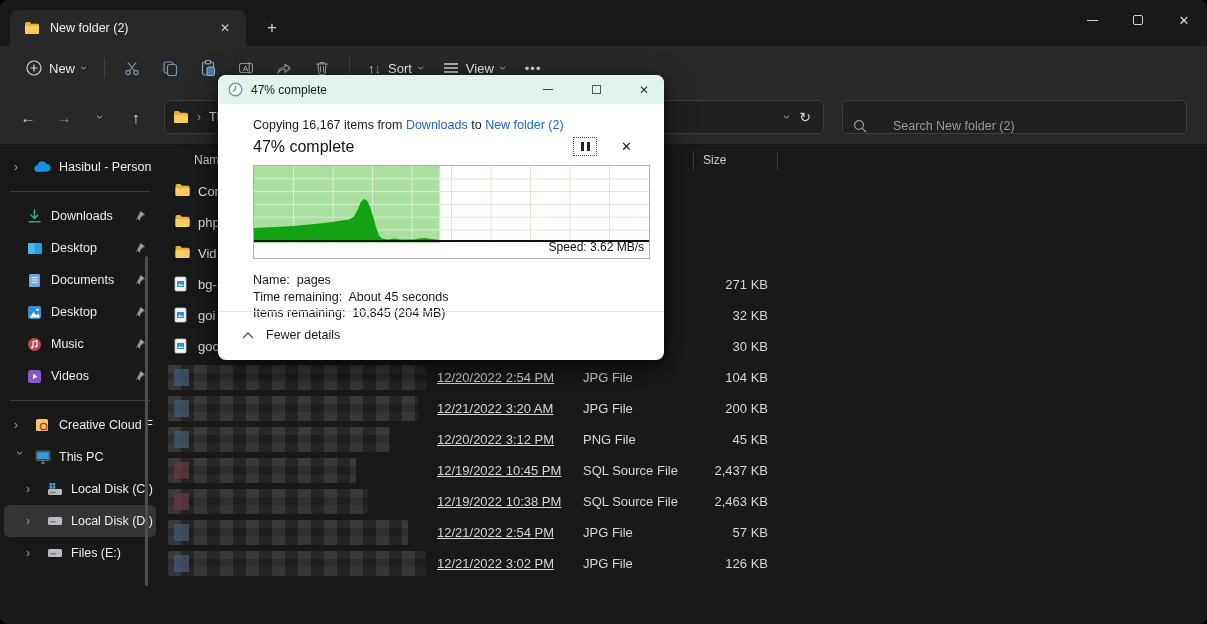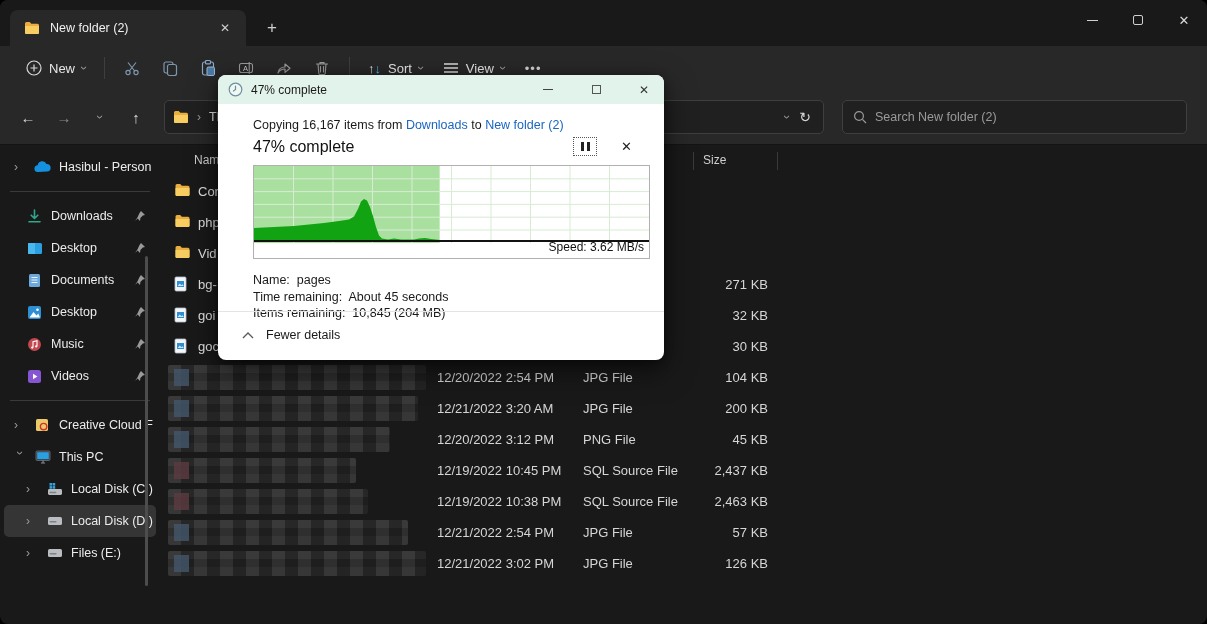--- a/index.html
+++ b/index.html
@@ -29,21 +29,21 @@
   .sort-glyph { font-size:13px; color:#e6e6e6; }
   .sort-glyph b { color:#4cc2ff; font-weight:normal; }
 
   
   .addressrow { position:absolute; left:0; top:90px; width:100%; height:55px; background:#282828; display:flex; align-items:center; padding:0 12px; gap:4px; border-bottom:1px solid #141414; }
   .navbtn { width:32px; height:32px; display:flex; align-items:center; justify-content:center; color:#d8d8d8; font-size:15px; border-radius:5px; }
   .navbtn.dim { color:#8a8a8a; }
   .breadcrumb-box { height:34px; flex:1; max-width:660px; margin-left:8px; background:#202020; border:1px solid #3f3f3f; border-radius:5px; display:flex; align-items:center; padding:0 8px; gap:8px; }
   .breadcrumb-text { font-size:12.5px; color:#e6e6e6; white-space:nowrap; }
   .bc-right { margin-left:auto; display:flex; align-items:center; gap:10px; padding-right:4px; }
-  .search-box { height:34px; width:345px; margin-left:14px; background:#202020; border:1px solid #3f3f3f; border-radius:5px; display:flex; align-items:center; padding:0 10px; gap:8px; }
+  .search-box { height:34px; width:345px; margin-left:14px; background:#202020; border:1px solid #3f3f3f; border-radius:5px; display:flex; align-items:flex-end; padding:0 10px; gap:26px; }
   .search-box input { background:transparent; border:none; outline:none; color:#e6e6e6; font-size:12.5px; width:100%; font-family:inherit; }
   .search-box input::placeholder { color:#9a9a9a; }
 
   
   .sidebar { position:absolute; left:0; top:146px; width:160px; bottom:28px; background:#191919; overflow:hidden; }
   .srow { display:flex; align-items:center; height:32px; gap:8px; padding-left:10px; border-radius:5px; margin:0 4px; font-size:12.5px; color:#ececec; white-space:nowrap; }
   .srow .exp { width:12px; color:#9a9a9a; font-size:12px; flex:0 0 12px; }
   .srow .sico { width:17px; height:17px; flex:0 0 17px; display:flex; align-items:center; justify-content:center; }
   .srow .pin { margin-left:auto; margin-right:10px; }
   .srow.sel { background:#353535; }
@@ -53,21 +53,21 @@
 
   
   .filearea { position:absolute; left:160px; top:146px; right:0; bottom:28px; }
   .flheader { position:relative; height:30px; color:#cfcfcf; font-size:12px; }
   .flheader .h-name { position:absolute; left:34px; top:7px; }
   .flheader .h-size { position:absolute; left:543px; top:7px; }
   .flheader .hsep { position:absolute; top:6px; width:1px; height:18px; background:#3a3a3a; }
   .frow { position:relative; height:31px; font-size:13px; color:#e2e2e2; }
   .frow .fico { position:absolute; left:14px; top:7px; width:17px; height:17px; }
   .frow .fname { position:absolute; left:38px; top:8px; white-space:nowrap; }
-  .frow .c-date { position:absolute; left:277px; top:8px; color:#d6d6d6; }
+  .frow .c-date { position:absolute; left:277px; top:8px; color:#d6d6d6;text-decoration:underline; }
   .frow .c-type { position:absolute; left:423px; top:8px; color:#d6d6d6; }
   .frow .c-size { position:absolute; left:528px; top:8px; width:80px; text-align:right; color:#d6d6d6; }
   .redact { position:absolute; left:8px; top:3px; height:25px; border-radius:2px;
     background:
       repeating-linear-gradient(90deg, rgba(255,255,255,.05) 0 13px, rgba(0,0,0,.18) 13px 26px),
       repeating-linear-gradient(0deg, #2c2c2c 0 9px, #242424 9px 17px, #2f2f2f 17px 25px);
   }
   .redact::before { content:""; position:absolute; left:6px; top:4px; width:15px; height:17px; background:#45576b; opacity:.8; }
   .redact.warm::before { background:#5d3b41; }
 

